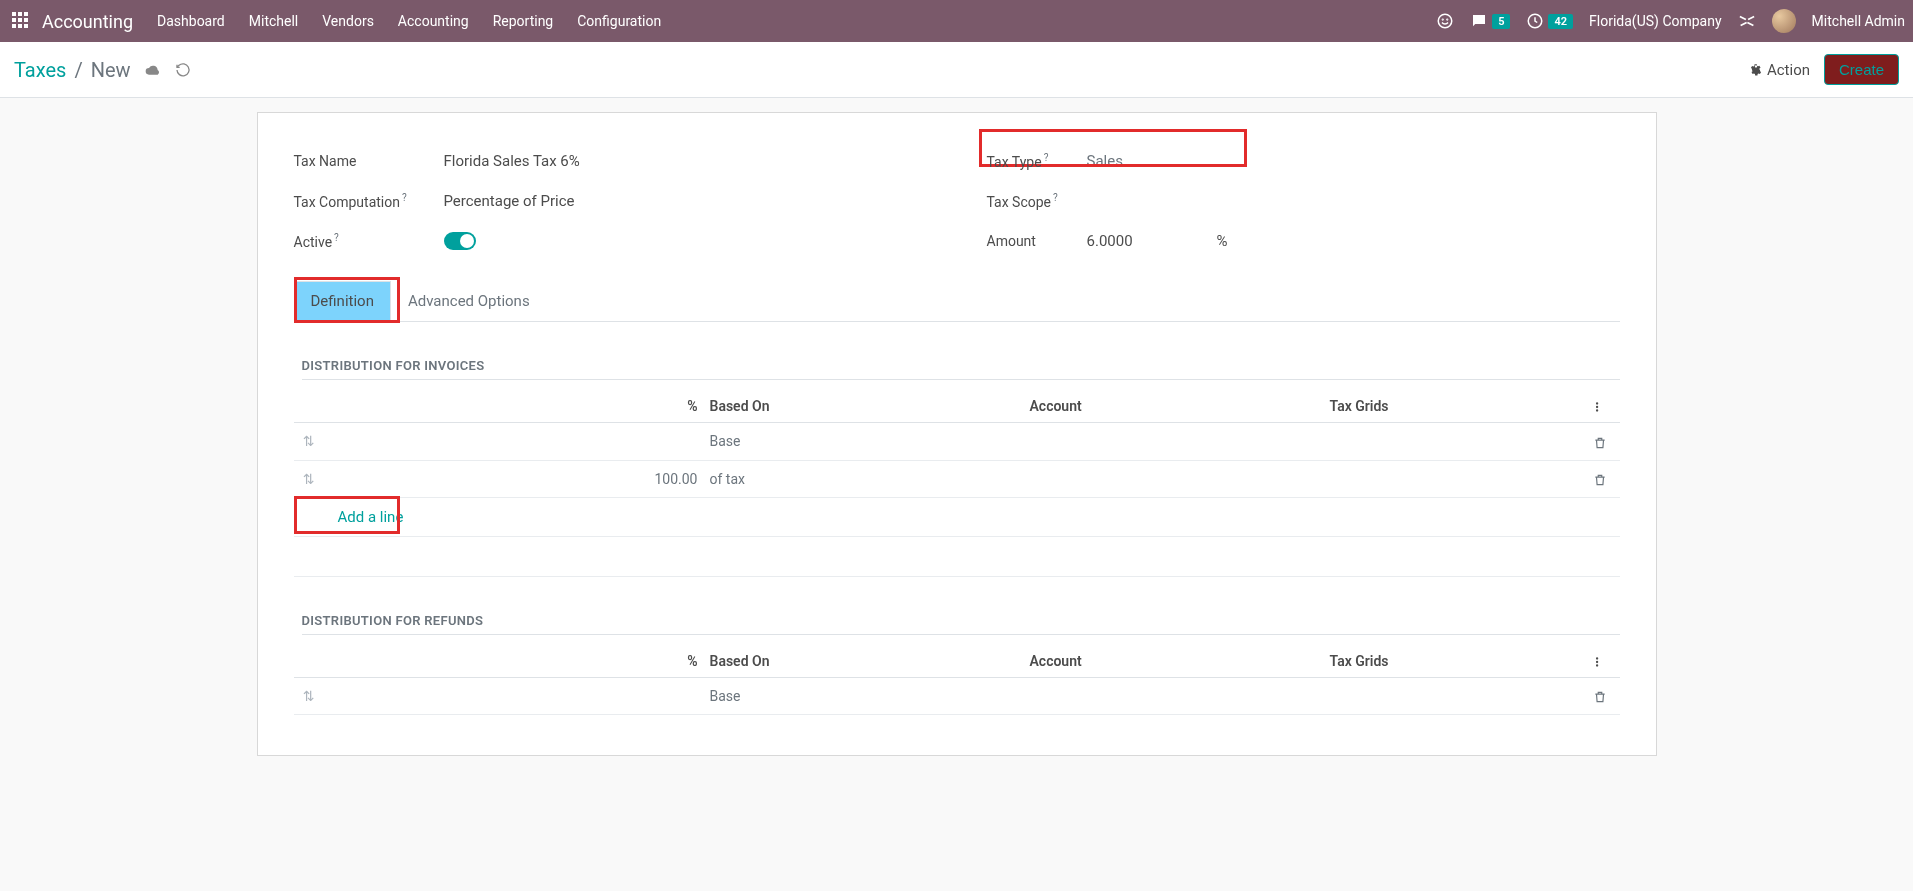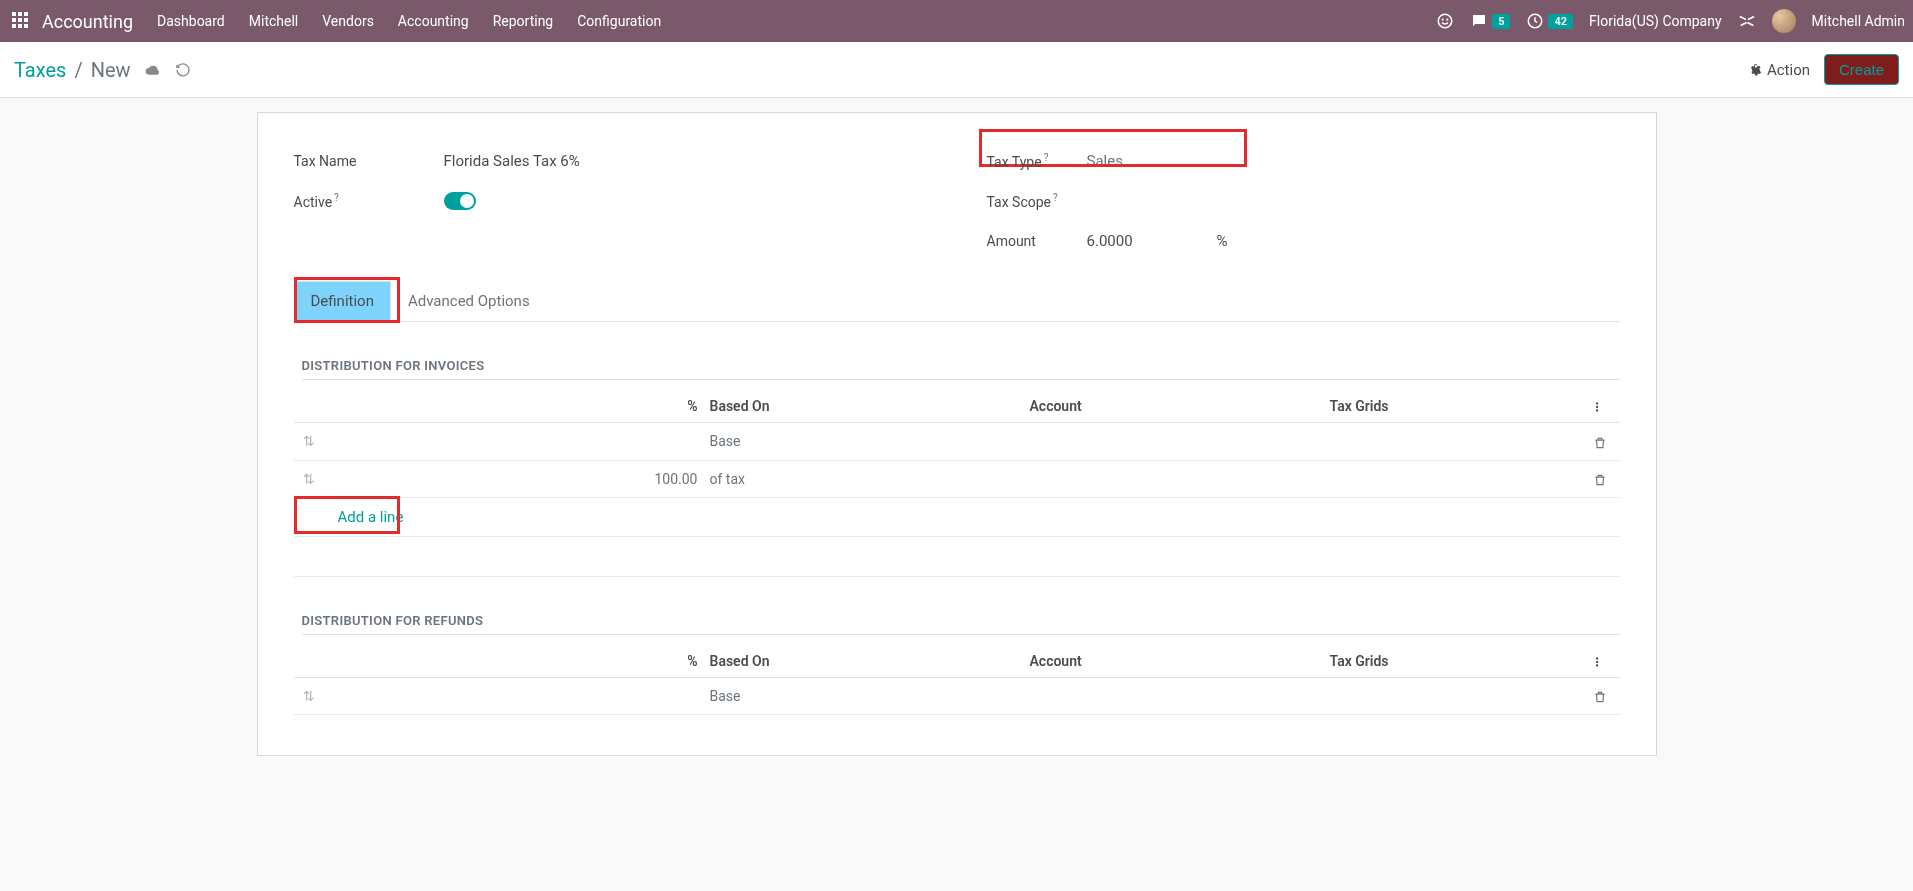--- a/index.html
+++ b/index.html
@@ -174,20 +174,26 @@
 
     <div class="form-grid">
 
       <div>
         <div class="field-row">
           <div class="field-label">Tax Name</div>
           <div class="field-value">Florida Sales Tax 6%</div>
         </div>
         <div class="field-row">
           <div class="field-label">
+            <span>Tax Computation</span><span class="help-mark">?</span>
+          </div>
+          <div class="field-value">Percentage of Price</div>
+        </div>
+        <div class="field-row">
+          <div class="field-label">
             <span>Active</span><span class="help-mark">?</span>
           </div>
           <div class="toggle"></div>
         </div>
       </div>
 
       <div style="position:relative;">
         <div class="red-box" style="left:-8px; top:-12px; width:268px; height:38px;"></div>
         <div class="field-row">
           <div class="field-label" style="width:100px;">

